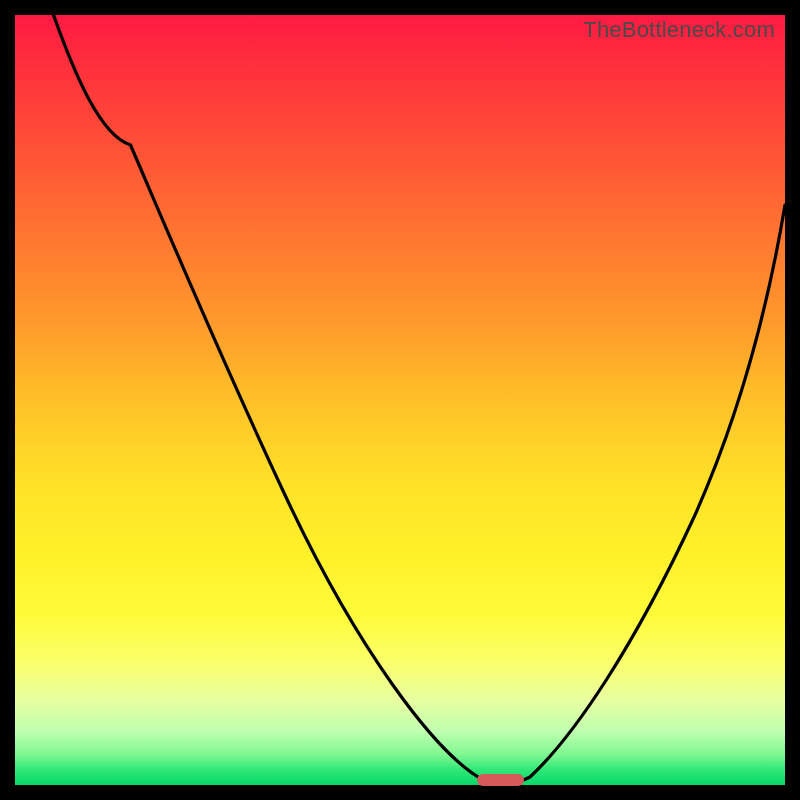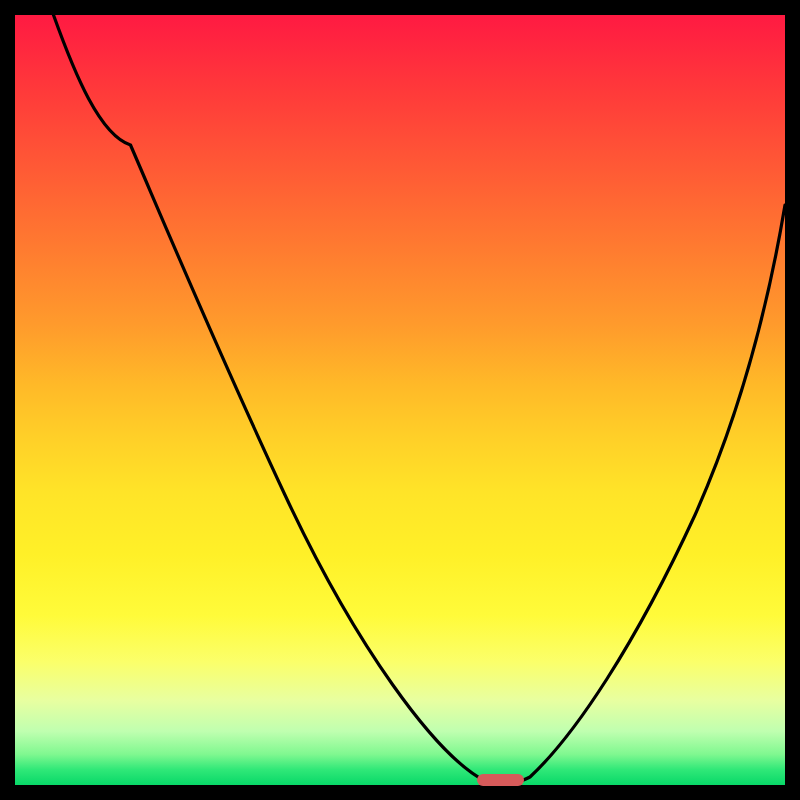--- a/index.html
+++ b/index.html
@@ -66,20 +66,21 @@
     border-radius: 999px;
     z-index: 4;
   }
 </style>
 </head>
 <body>
 
 <div class="frame">
   <div class="plot-area">
 
+    <div class="watermark">TheBottleneck.com</div>
 
     <svg class="curve" viewBox="0 0 770 770" preserveAspectRatio="none">
       <path d="M 38.5 0
                C 60 60, 85 120, 115.5 130
                C 150 210, 200 330, 270 480
                C 340 630, 420 740, 470 766
                C 485 770, 500 770, 515 762
                C 560 720, 620 630, 680 500
                C 720 410, 750 310, 770 190" fill="none" stroke="#000" stroke-width="3.2" stroke-linecap="round"></path>
     </svg>

